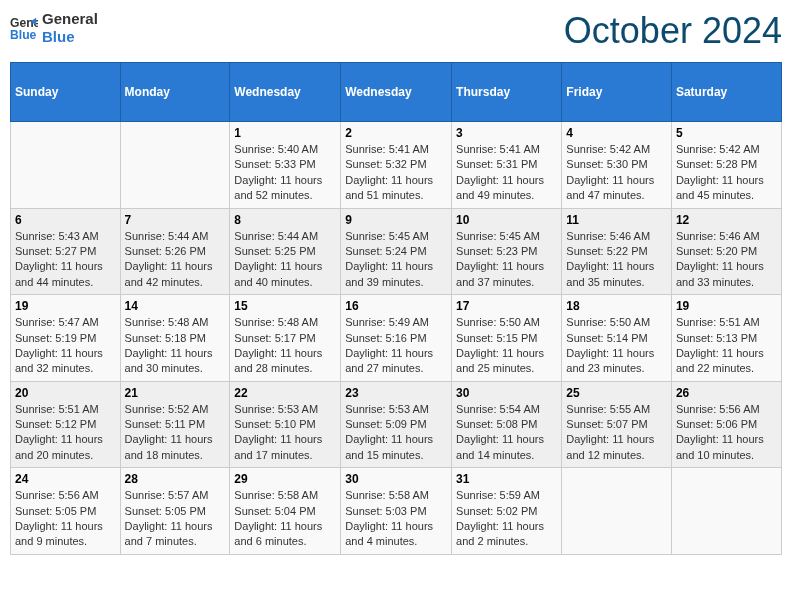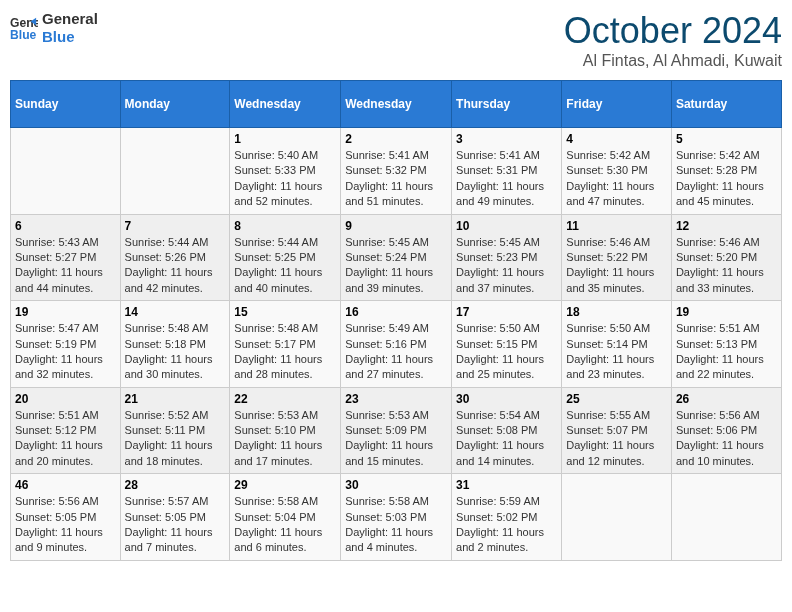--- a/index.html
+++ b/index.html
@@ -38,21 +38,21 @@
       color: #555;
     }
     table {
       width: 100%;
       border-collapse: collapse;
       font-size: 11px;
     }
     thead th {
       background-color: #2a7ad4;
       color: #fff;
-      padding: 16px 4px;
+      padding: 22px 4px;
       text-align: left;
       font-size: 12px;
       font-weight: bold;
       border: 1px solid #1a5fa8;
     }
     tbody td {
       border: 1px solid #ccc;
       padding: 4px;
       vertical-align: top;
       width: 113px;
@@ -86,21 +86,20 @@
       <text x="0" y="27" font-size="13" font-weight="bold" fill="#2a7ad4">Blue</text>
       <polygon points="22,8 28,4 28,12" fill="#2a7ad4"></polygon>
     </svg>
     <div style="display:flex;flex-direction:column;line-height:1.2">
       <span style="font-size:15px;font-weight:bold;color:#333;">General</span>
       <span style="font-size:15px;font-weight:bold;color:#2a7ad4;">Blue</span>
     </div>
   </div>
   <div class="title-block">
     <div class="month-title">October 2024</div>
-    <div class="location">Al Fintas, Al Ahmadi, Kuwait</div>
   </div>
 </div>
 
 <table>
   <thead>
     <tr>
     <th>Sunday</th>
         <th>Monday</th>
         <th>Wednesday</th>
         <th>Wednesday</th>
@@ -219,21 +218,21 @@
           <span class="day-num">25</span>
           <div class="day-info">Sunrise: 5:55 AM<br>Sunset: 5:07 PM<br>Daylight: 11 hours and 12 minutes.</div>
         </td>
         <td>
           <span class="day-num">26</span>
           <div class="day-info">Sunrise: 5:56 AM<br>Sunset: 5:06 PM<br>Daylight: 11 hours and 10 minutes.</div>
         </td>
       </tr>
       <tr>
         <td>
-          <span class="day-num">46</span>
+          <span class="day-num">24</span>
           <div class="day-info">Sunrise: 5:56 AM<br>Sunset: 5:05 PM<br>Daylight: 11 hours and 9 minutes.</div>
         </td>
         <td>
           <span class="day-num">28</span>
           <div class="day-info">Sunrise: 5:57 AM<br>Sunset: 5:05 PM<br>Daylight: 11 hours and 7 minutes.</div>
         </td>
         <td>
           <span class="day-num">29</span>
           <div class="day-info">Sunrise: 5:58 AM<br>Sunset: 5:04 PM<br>Daylight: 11 hours and 6 minutes.</div>
         </td>

